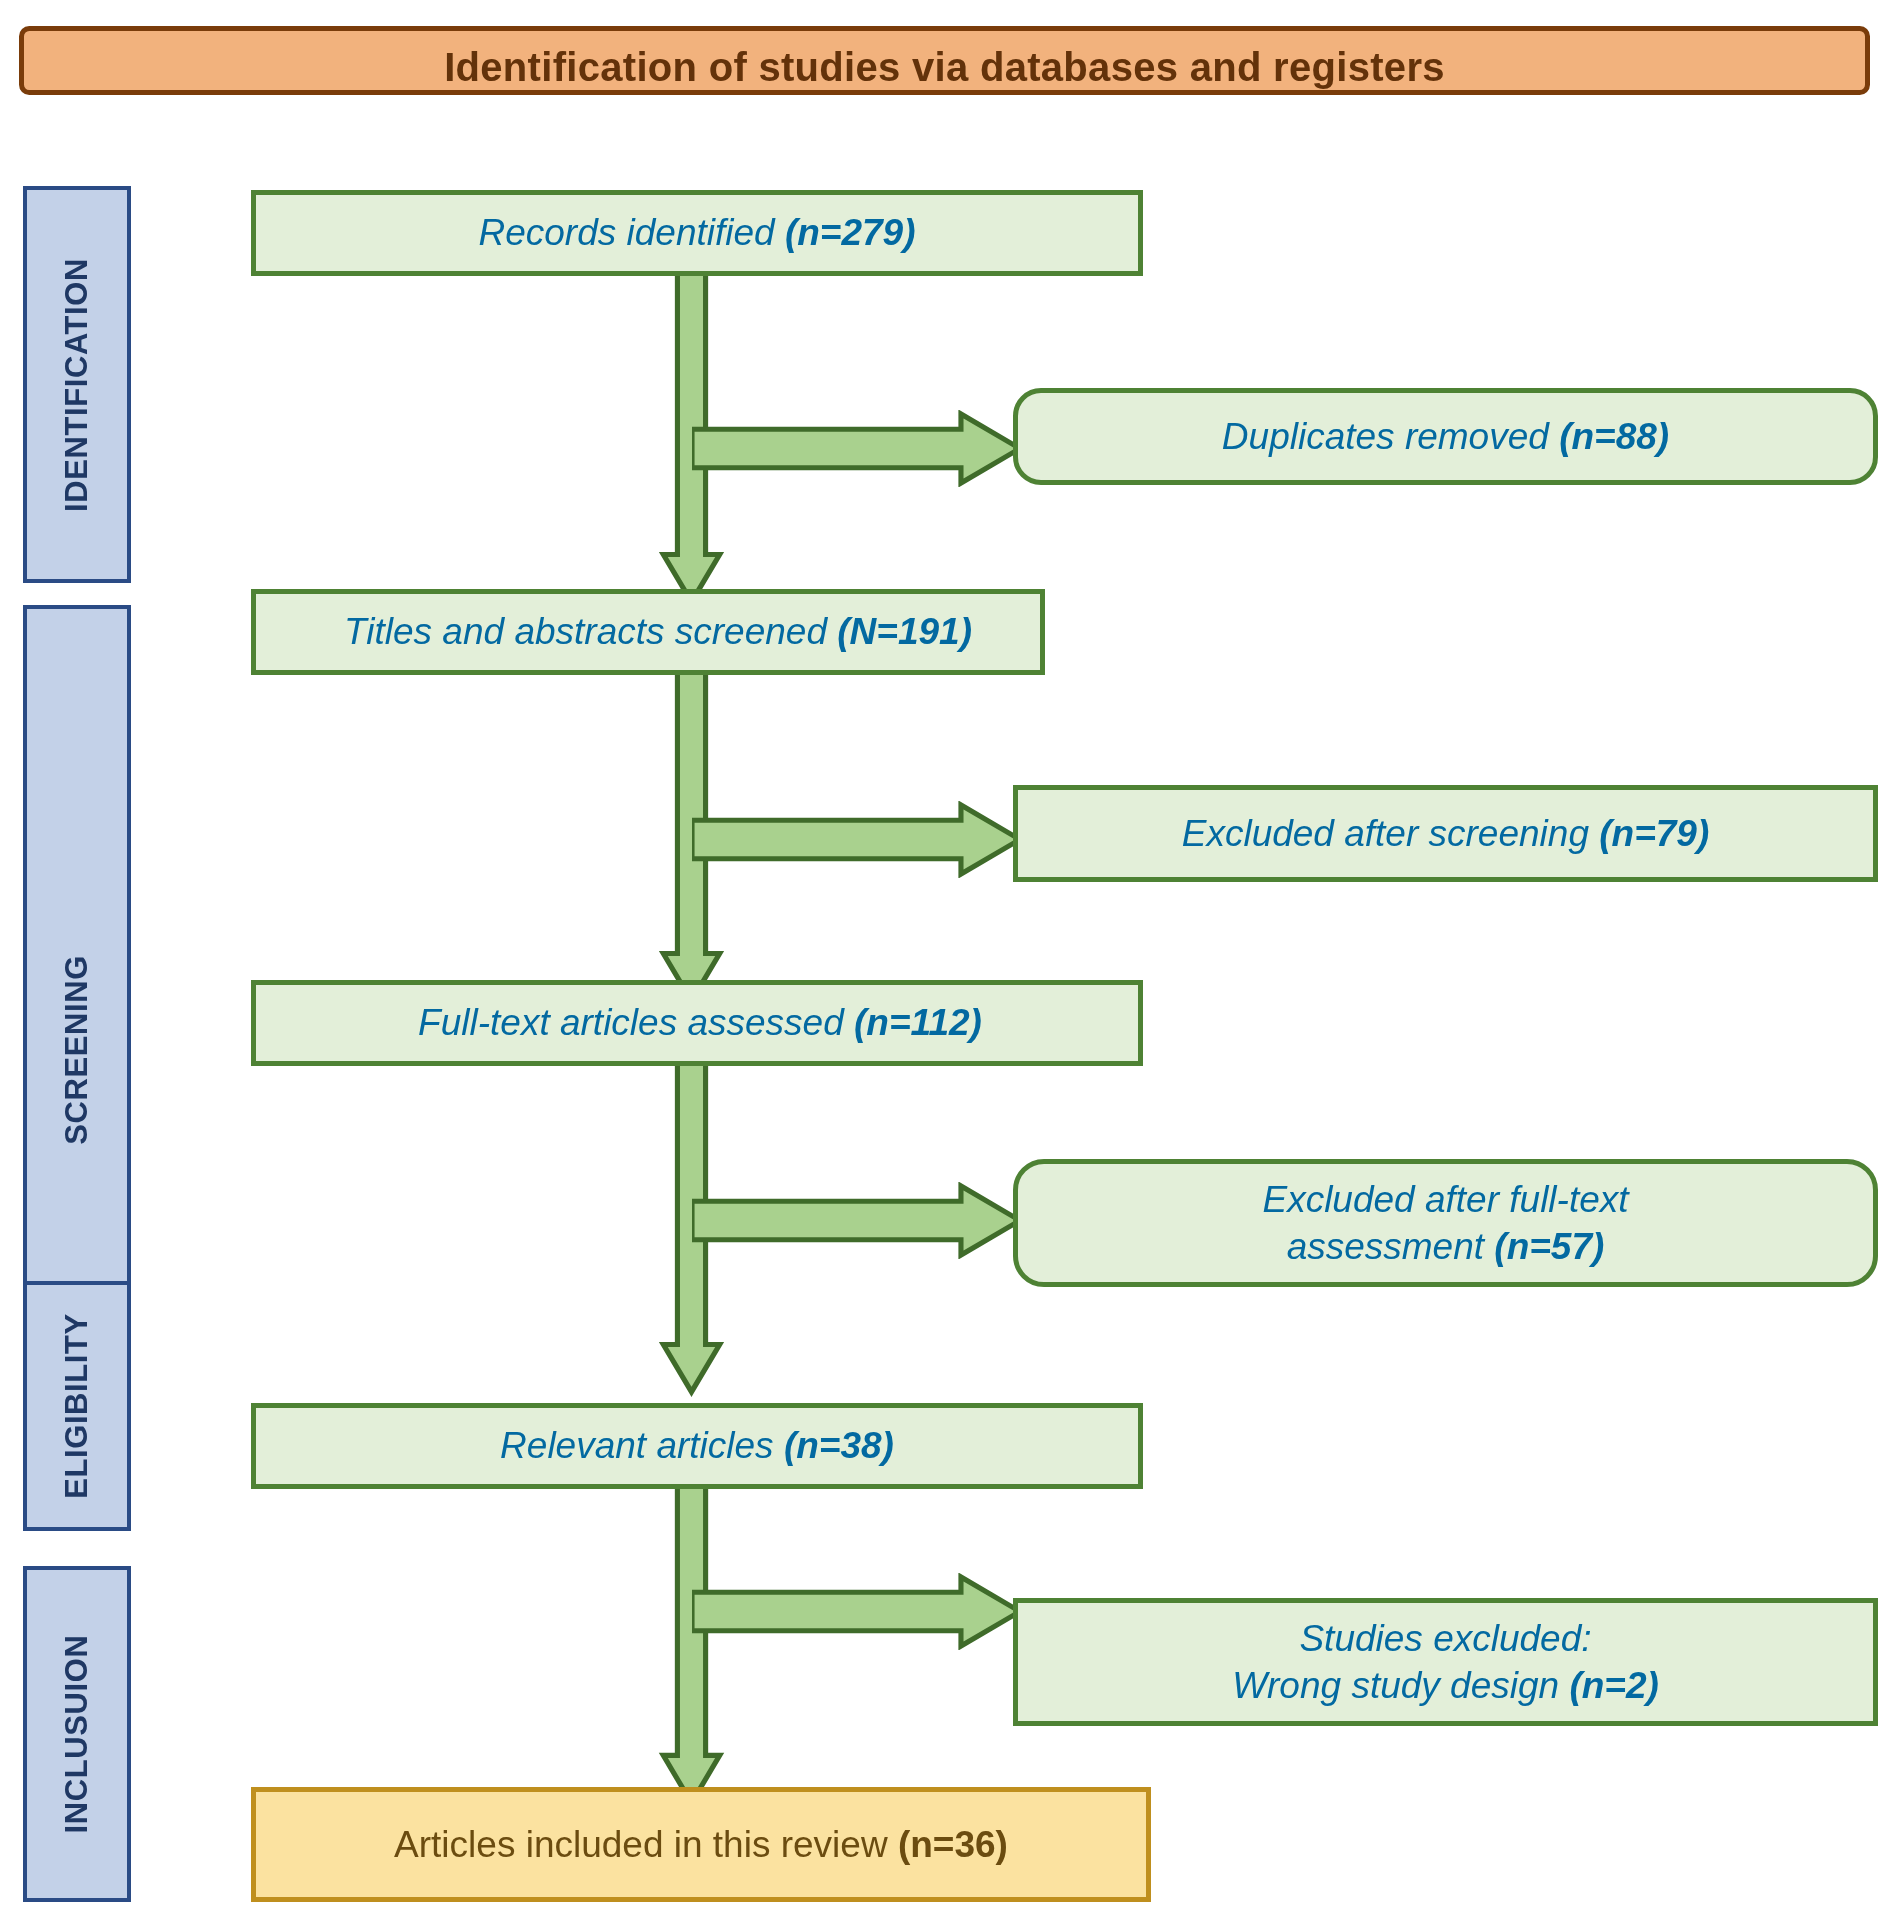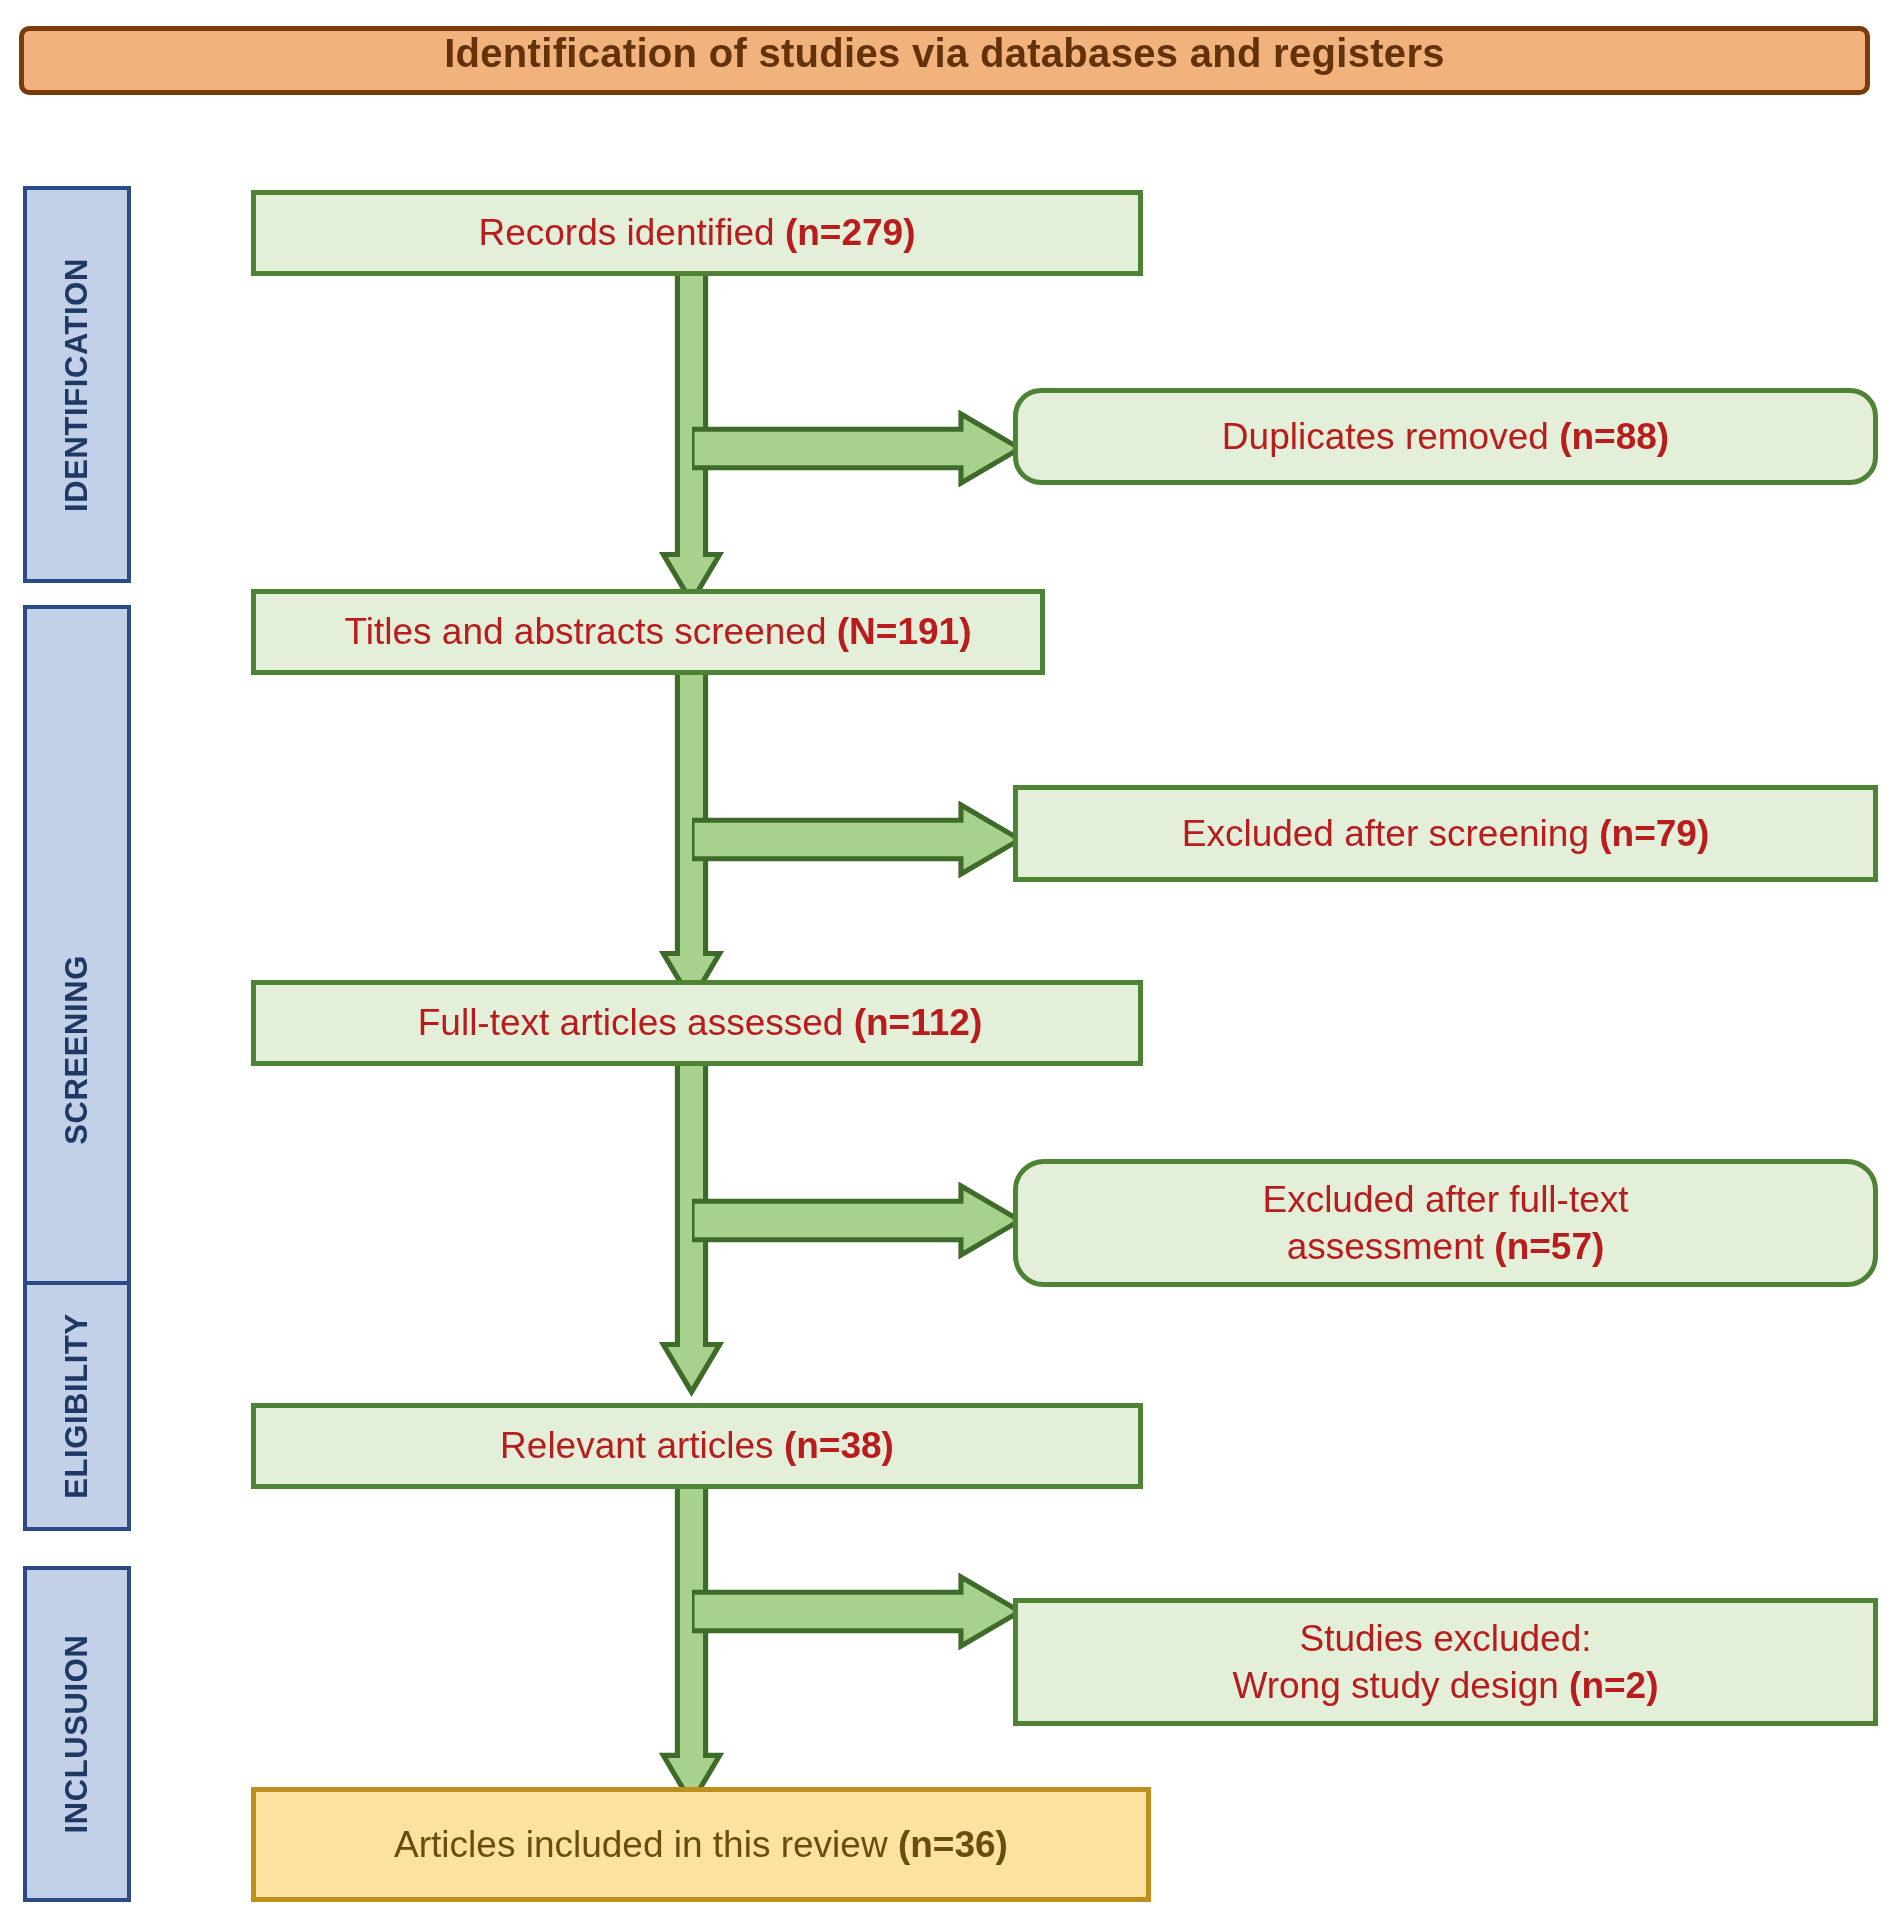--- a/index.html
+++ b/index.html
@@ -24,21 +24,21 @@
     position: absolute;
     left: 19px;
     top: 26px;
     width: 1851px;
     height: 69px;
     box-sizing: border-box;
     background: #F2B27D;
     border: 5.8px solid #7A3C0A;
     border-radius: 10.2px;
     display: flex;
-    align-items: flex-start;
+    align-items: flex-end;
     justify-content: center;
   }
   .header-banner .title {
     font-size: 40px;
     font-weight: bold;
     color: #63320A;
     letter-spacing: 0.3px;
     white-space: nowrap;
   }
 
@@ -75,21 +75,21 @@
     font-size: 37px;
     line-height: 1.28;
     white-space: pre-line;
   }
   .box .box-text b { font-weight: bold; }
 
   .box.green {
     background: #E3EFD9;
     border: 5.1px solid #4E8234;
   }
-  .box.green .box-text { color: #b91c1c; }
+  .box.green .box-text { color: #0369a1; font-style: italic; }
 
   .box.yellow {
     background: #FBE2A0;
     border: 5.8px solid #BF8F1E;
   }
   .box.yellow .box-text { color: #6B4C10; }
 
   
   .arrow {
     position: absolute;

